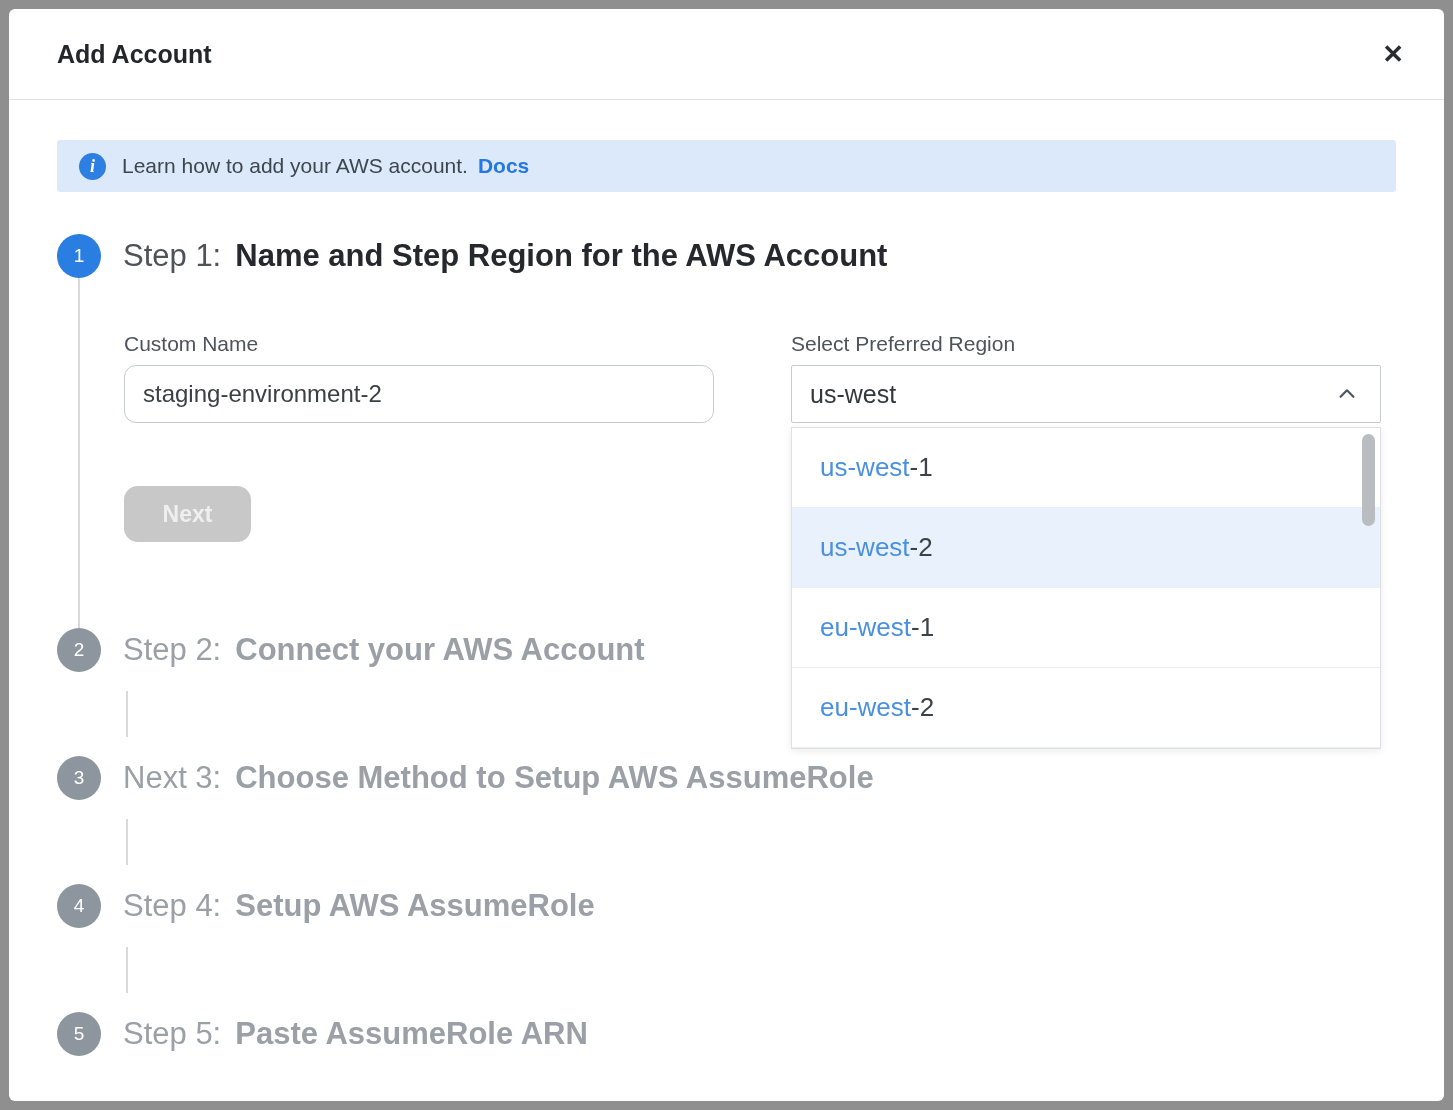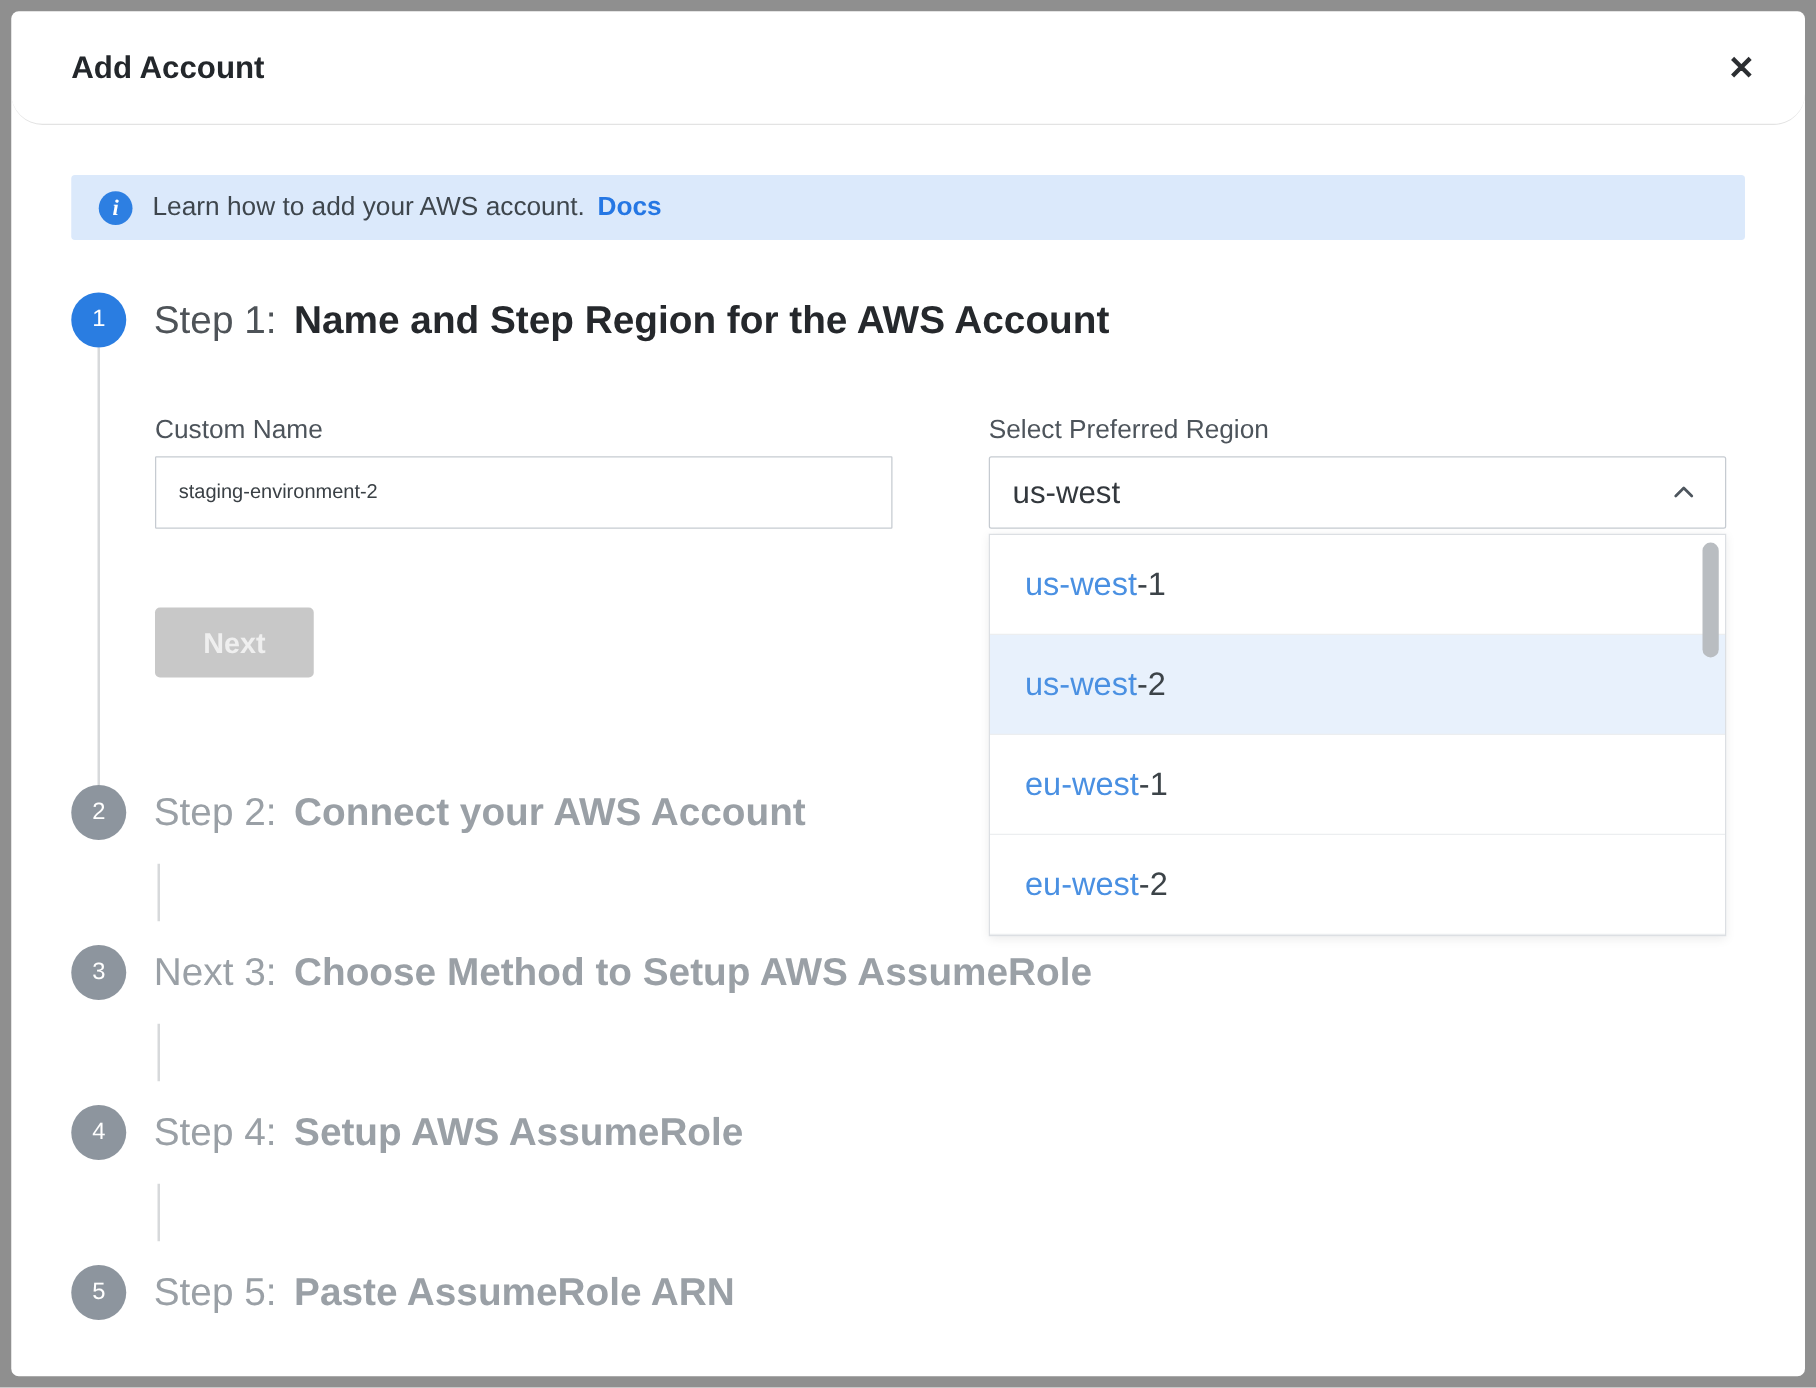--- a/index.html
+++ b/index.html
@@ -19,21 +19,20 @@
   }
 
   
   .modal-header {
     display: flex;
     align-items: center;
     justify-content: space-between;
     padding: 0 40px 0 48px;
     height: 91px;
     border-bottom: 1px solid #e3e3e3;
-    border-radius: 25px;
   }
   .modal-title {
     font-size: 25px;
     font-weight: 700;
     color: #23272b;
   }
   .close-btn {
     background: none;
     border: none;
     font-size: 26px;
@@ -128,35 +127,35 @@
   .form-col { width: 598px; }
   .field-label {
     font-size: 21px;
     color: #4d545b;
     margin-bottom: 9px;
   }
   .text-input {
     width: 100%;
     height: 58px;
     border: 1px solid #c6cbd1;
-    border-radius: 1px;
+    border-radius: 12px;
     font-family: "Liberation Sans", sans-serif;
-    font-size: 16px;
+    font-size: 24px;
     color: #3a4045;
     padding: 0 18px;
     background: #ffffff;
   }
   .next-btn {
     margin-top: 63px;
     width: 127px;
     height: 56px;
     background: #c8c8c8;
     color: #efefef;
     border: none;
-    border-radius: 4px;
+    border-radius: 14px;
     font-family: "Liberation Sans", sans-serif;
     font-size: 23px;
     font-weight: 700;
     cursor: not-allowed;
   }
 
   
   .select-wrap { position: relative; }
   .select-box {
     width: 100%;

